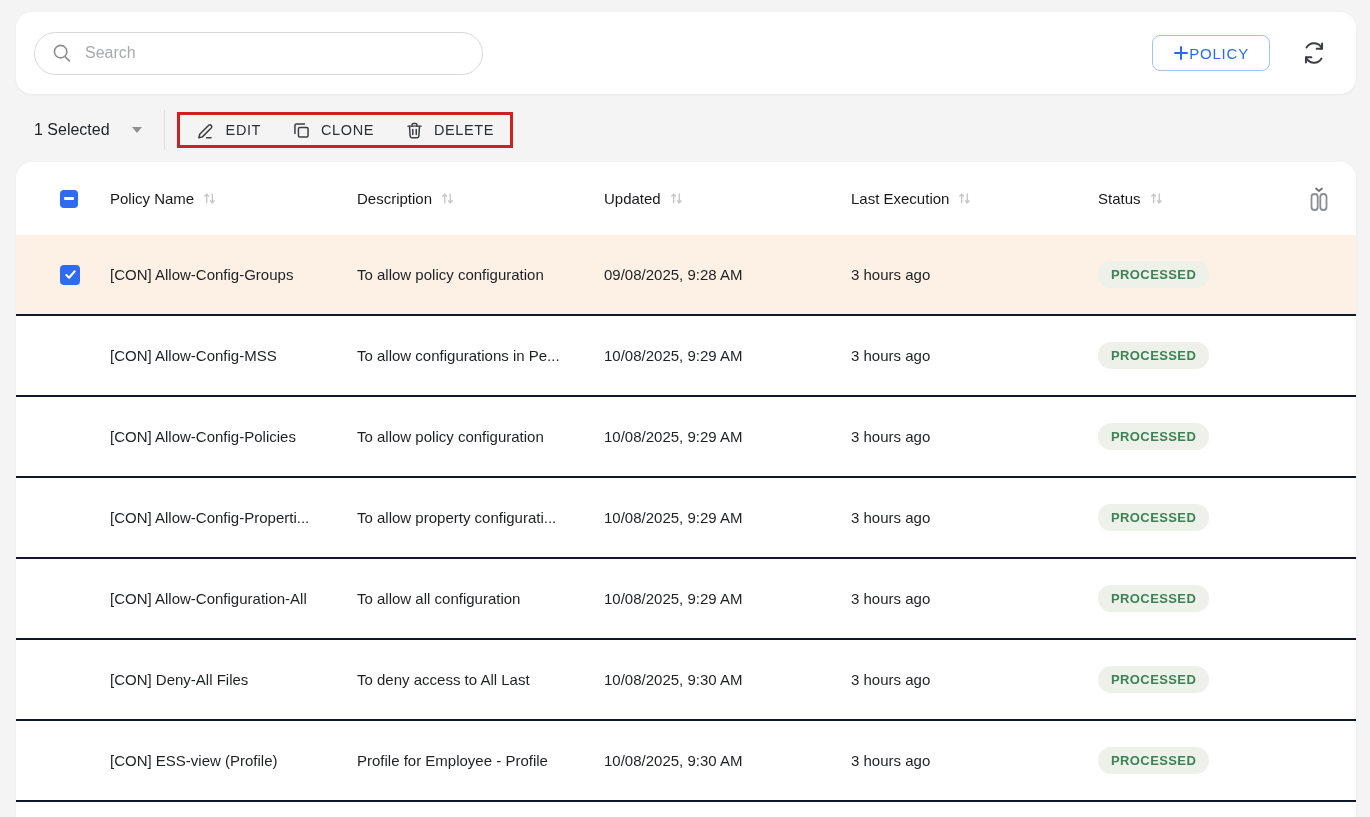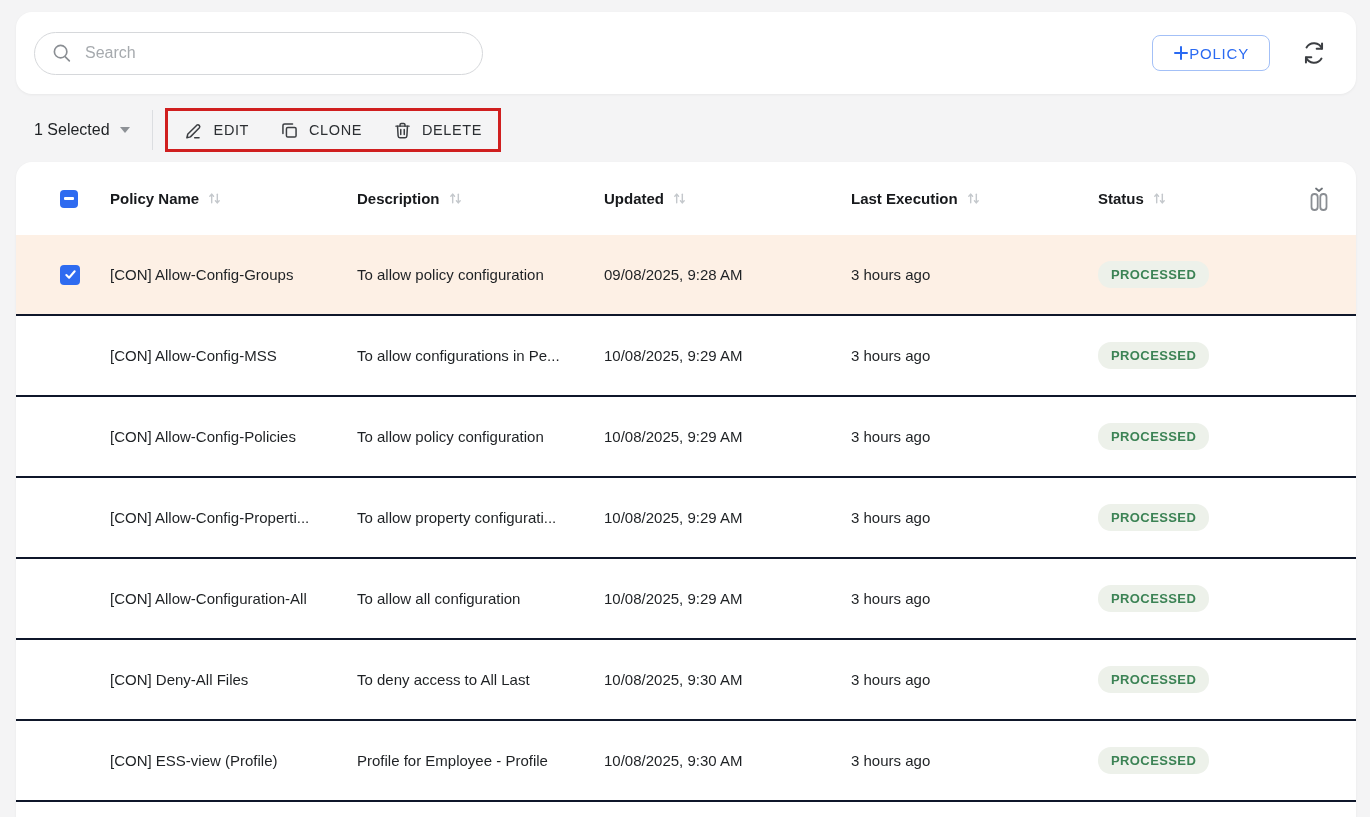--- a/index.html
+++ b/index.html
@@ -50,36 +50,36 @@
     background:none; border:none; cursor:pointer;
     display:flex; align-items:center; justify-content:center;
   }
   
   .sel-bar {
     margin:14px 16px 0 16px;
     height:44px;
     display:flex; align-items:center;
   }
   .sel-label-wrap {
-    display:flex; align-items:center; gap:10px;
+    display:flex; align-items:center; gap:22px;
     padding-left:18px; cursor:pointer;
   }
   .sel-label { font-size:16px; color:#1e2124; }
   .caret-down {
     width:0; height:0;
     border-left:5px solid transparent;
     border-right:5px solid transparent;
     border-top:6px solid #8d9196;
   }
   .sel-divider {
     width:1px; height:40px; background:#dcdee1;
     margin-left:22px; margin-right:12px;
   }
   .action-group {
-    height:44px;
+    height:36px;
     border:3px solid #d01f1f;
     display:flex; align-items:center;
     padding:0 16px; gap:30px;
   }
   .action-btn {
     display:flex; align-items:center; gap:9px;
     background:none; border:none; cursor:pointer;
     font-size:14.5px; font-weight:500; letter-spacing:.6px;
     color:#2c2f33; font-family:inherit;
   }
@@ -93,21 +93,21 @@
     overflow:hidden;
   }
   .grid-row {
     display:grid;
     grid-template-columns:94px 247px 247px 247px 247px 188px 1fr;
     align-items:center;
   }
   .thead { height:73px; }
   .th {
     display:flex; align-items:center; gap:8px;
-    font-size:15px; font-weight:bold; color:#17191c;
+    font-size:15px; font-weight:normal; color:#17191c;
   }
   .cb-cell { padding-left:44px; }
   .icon-col { display:flex; justify-content:flex-end; padding-right:24px; }
   .col-settings-btn { background:none; border:none; cursor:pointer; display:flex; }
   .trow {
     height:81px;
     border-bottom:2px solid #0f172a;
     font-size:15px; color:#1e2124;
     cursor:pointer;
   }

